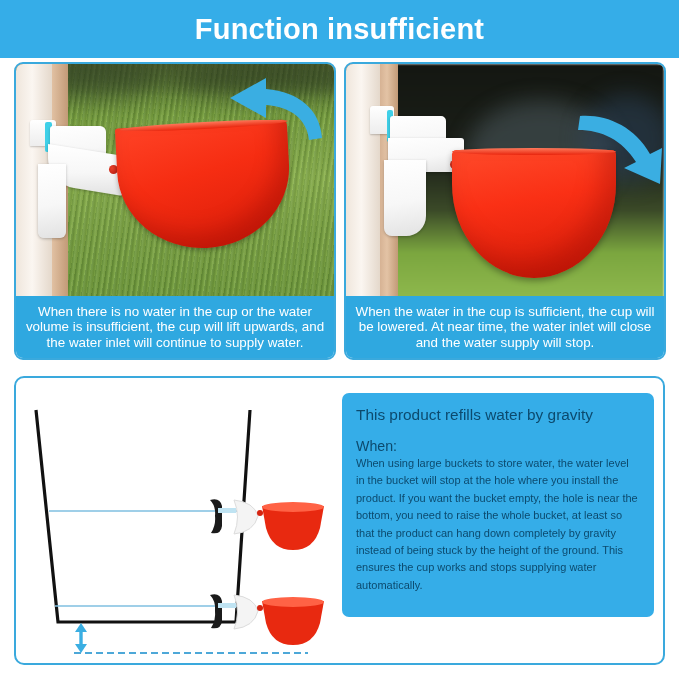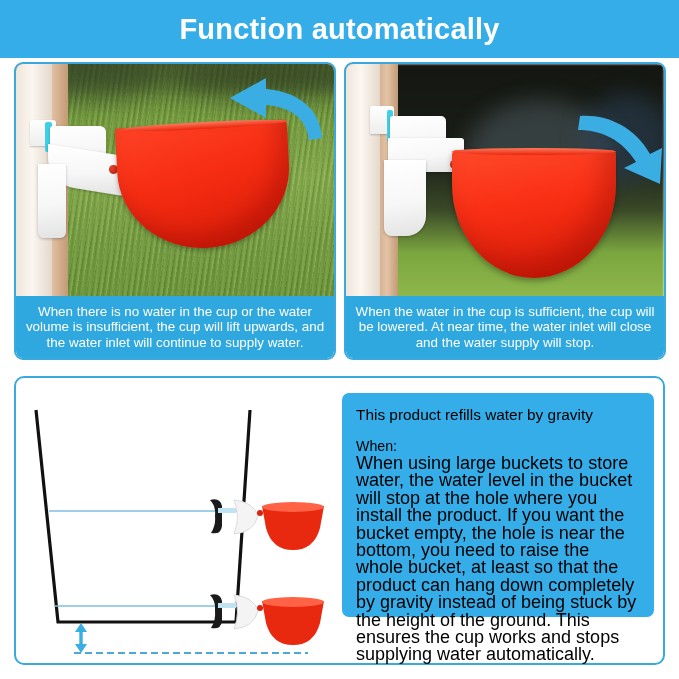--- a/index.html
+++ b/index.html
@@ -186,41 +186,41 @@
   .note-card {
     position: absolute;
     left: 326px;
     top: 15px;
     width: 312px;
     height: 224px;
     background: #35ade8;
     border-radius: 7px;
     box-sizing: border-box;
     padding: 12px 14px 10px 14px;
-    color: #000000;
+    color: #0c4a6e;
   }
   .note-heading {
     font-size: 15.4px;
     line-height: 19px;
     margin-bottom: 14px;
   }
   .note-label {
     font-size: 14.2px;
     line-height: 17px;
   }
   .note-body {
-    font-size: 18px;
+    font-size: 11px;
     line-height: 17.4px;
   }
 </style>
 </head>
 <body>
 
 <div class="header-banner">
-  <div class="header-title">Function automatically</div>
+  <div class="header-title">Function insufficient</div>
 </div>
 
 <div class="photo-panel left">
   <div class="photo-area">
     <div class="bg-grass-bright"></div>
     <div class="bg-blur-blob" style="left:-10px; top:-6px; width:160px; height:42px; background:#2b3a22;"></div>
     <div class="bg-blur-blob" style="left:150px; top:0px; width:200px; height:34px; background:#24301c;"></div>
 
     <div class="post-wood" style="left:18px; top:0px; width:34px; height:236px;"></div>
     <div class="post" style="left:0px; top:0px; width:36px; height:236px;"></div>

